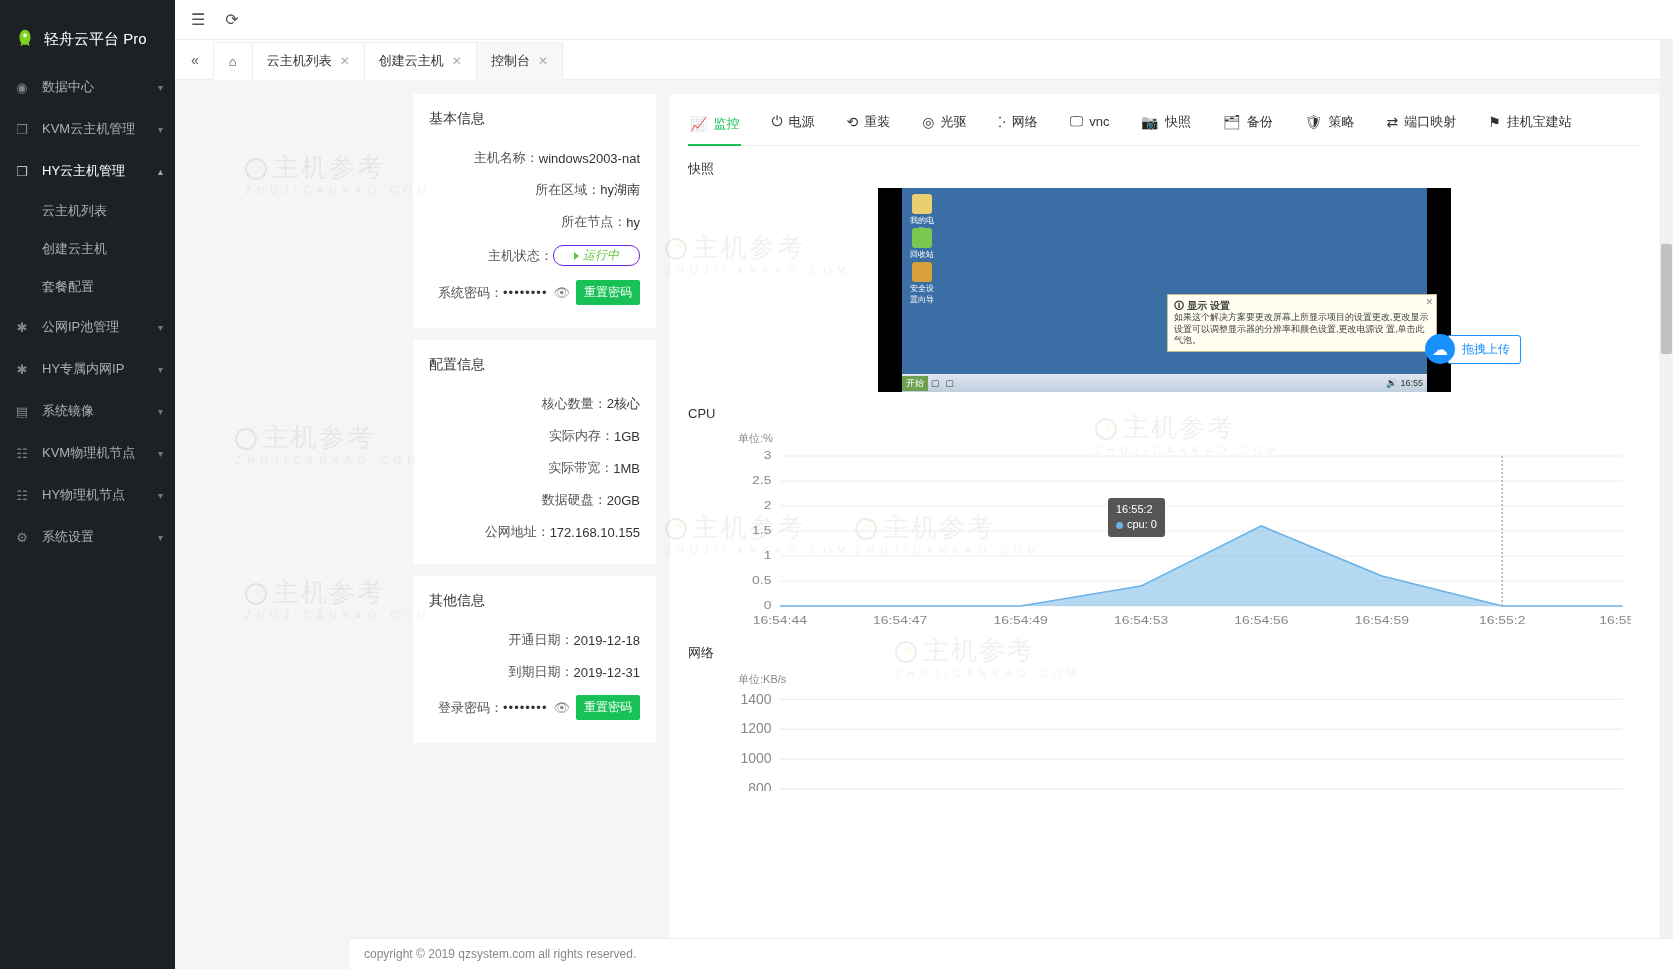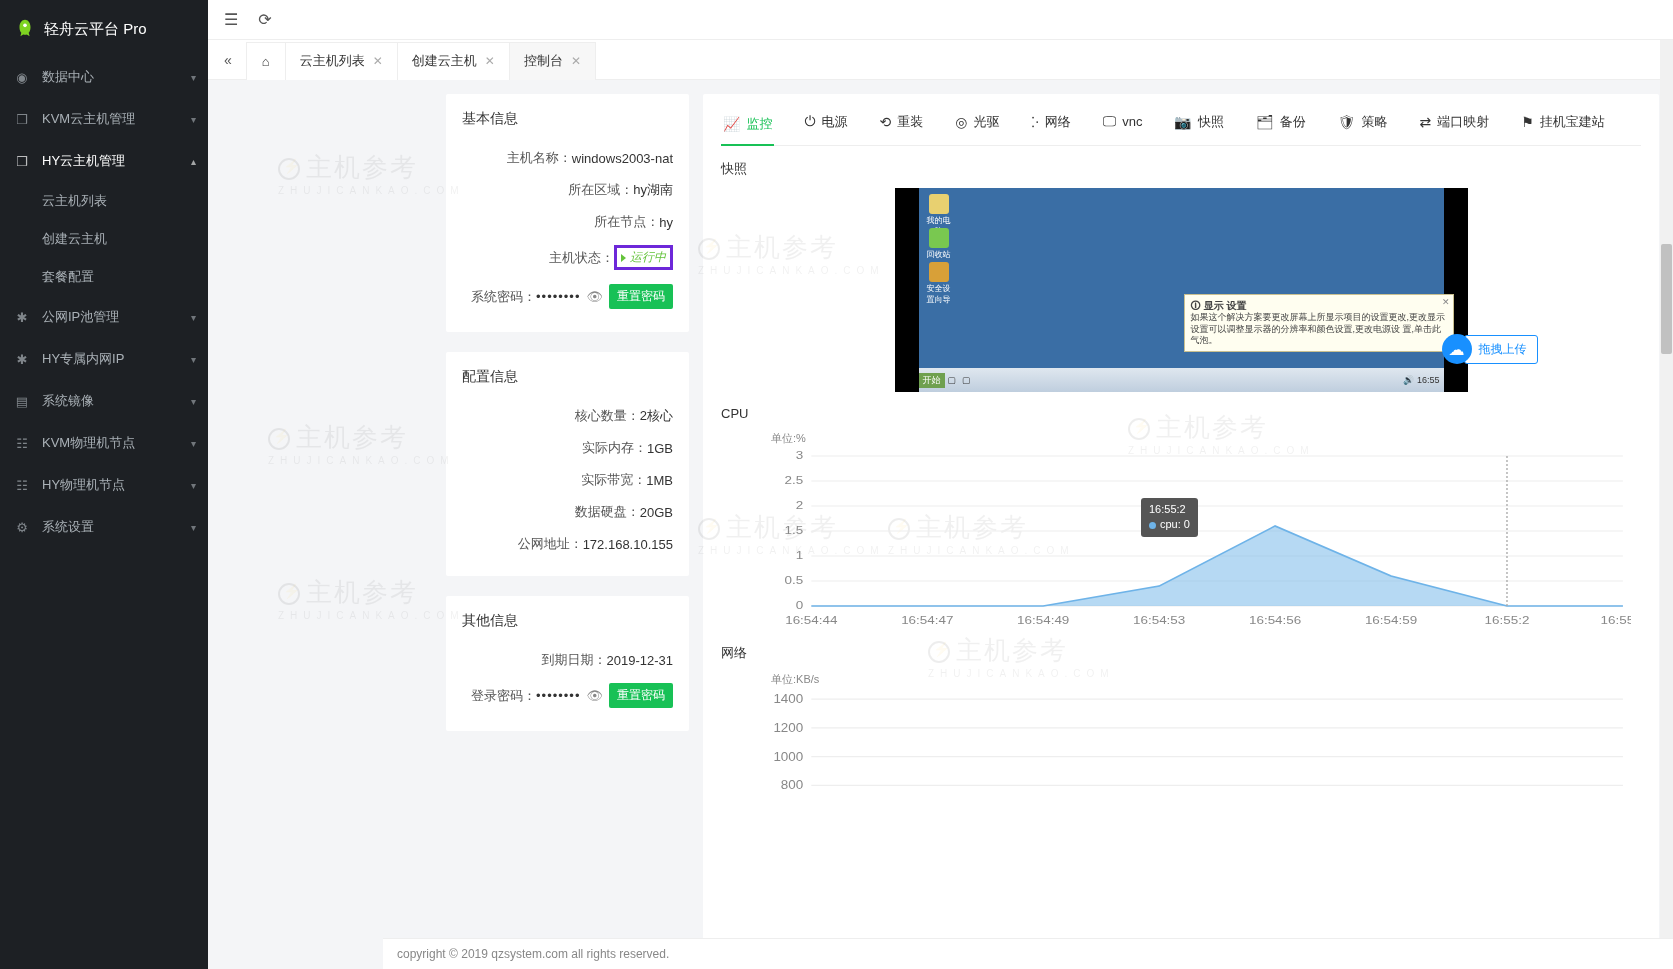--- a/index.html
+++ b/index.html
@@ -1,20 +1,20 @@
 <!DOCTYPE html>
 <html><head>
 <meta charset="utf-8">
 <style>
 * { margin: 0; padding: 0; box-sizing: border-box; }
 body { font-family: "Microsoft YaHei", Arial, sans-serif; font-size: 13px; color: #333; background: #f5f5f5; overflow: hidden; }
 .app { display: flex; height: 969px; width: 1673px; }
 
 
-.sidebar { width: 208px; background: #1d2024; color: #a9b0b6; flex-shrink: 0; padding-top: 8px; }
+.sidebar { width: 175px; background: #1d2024; color: #a9b0b6; flex-shrink: 0; padding-top: 18px; }
 .logo-row { display: flex; align-items: center; padding: 10px 14px 16px; }
 .logo-row .brand { color: #fff; font-size: 15px; margin-left: 8px; font-weight: 500; }
 .side-item { display: flex; align-items: center; padding: 12px 14px; cursor: pointer; position: relative; font-size: 13px; }
 .side-item .side-icon { width: 16px; height: 16px; display: inline-flex; align-items: center; justify-content: center; margin-right: 12px; opacity: 0.7; }
 .side-item .chev { position: absolute; right: 12px; font-size: 10px; opacity: 0.6; }
 .side-item.active { color: #fff; }
 .side-sub { padding: 10px 14px 10px 42px; cursor: pointer; color: #a9b0b6; font-size: 13px; }
 
 
 .main { flex: 1; display: flex; flex-direction: column; background: #fff; position: relative; }
@@ -29,48 +29,48 @@
 .tab.active { background: #f7f7f7; }
 
 .content { flex: 1; background: #f4f5f7; padding: 14px; overflow: auto; display: flex; gap: 14px; position: relative; }
 
 
 .wm { position: absolute; font-size: 26px; color: rgba(0,0,0,0.06); pointer-events: none; user-select: none; letter-spacing: 2px; white-space: nowrap; }
 .wm small { display:block; font-size:10px; letter-spacing:6px; }
 .wm .circ { display:inline-block; width:22px; height:22px; border:2px solid rgba(0,0,0,0.07); border-radius:50%; vertical-align:middle; margin-right:6px; position:relative;}
 .wm .circ::after{content:"⚡";position:absolute;left:3px;top:-2px;font-size:14px;}
 
-.left-col { width: 243px; display: flex; flex-direction: column; gap: 20px; flex-shrink: 0; margin-left: 224px; }
+.left-col { width: 243px; display: flex; flex-direction: column; gap: 12px; flex-shrink: 0; margin-left: 224px; }
 .card { background: #fff; padding: 16px; border-radius: 2px; }
 .card h3 { font-size: 14px; font-weight: 500; margin-bottom: 14px; color: #333; }
 .info-row { display: flex; padding: 7px 0; font-size: 13px; align-items: center; justify-content: flex-end; }
 .info-row .lbl { color: #555; }
 .info-row .val { color: #333; }
-.status-badge { display: inline-flex; align-items: center; border: 3px solid #6d28d9; color: #64c33b; border-radius: 0; padding: 1px 4px; font-size: 12px; font-style: italic; }
+.status-badge { display: inline-flex; align-items: center; border: 1px solid #6d28d9; color: #64c33b; border-radius: 10px; padding: 1px 20px; font-size: 12px; font-style: italic; }
 .status-badge .dot { width: 0; height: 0; border-left: 5px solid #64c33b; border-top: 4px solid transparent; border-bottom: 4px solid transparent; margin-right: 4px; }
 .pw-mask { letter-spacing: 1px; }
 .eye { margin: 0 6px; cursor: pointer; color: #888; }
 .btn-green { background: #18c156; color: #fff; border: none; padding: 4px 8px; font-size: 12px; cursor: pointer; border-radius: 2px; }
 .avatar-box { text-align: center; margin-top: 12px; }
 .avatar-img { width: 56px; height: 56px; border-radius: 50%; background: radial-gradient(circle at 50% 40%, #bfe8ff 0 55%, #7ec9f5 56% 100%); margin: 0 auto 8px; position: relative; border: 2px solid #7ec9f5; }
 .avatar-img::after { content:""; position:absolute; width:24px; height:14px; background:#5aa8e0; border-radius:8px 8px 0 0; left:16px; top:26px;}
 .btn-blue { background: #1890ff; color: #fff; border: none; padding: 5px 10px; font-size: 12px; cursor: pointer; border-radius: 2px; }
 
 .right-col { flex: 1; background: #fff; padding: 14px 18px; border-radius: 2px; min-width: 0; }
 .action-tabs { display: flex; gap: 28px; border-bottom: 1px solid #eee; padding-bottom: 10px; flex-wrap: wrap; }
 .act { display: flex; align-items: center; gap: 6px; cursor: pointer; color: #333; font-size: 13px; padding: 4px 2px; }
 .act.active { color: #18c156; border-bottom: 2px solid #18c156; margin-bottom: -11px; padding-bottom: 9px; }
 .act .ai { font-size: 14px; }
 
 .section-title { font-size: 13px; margin: 14px 0 10px; color: #333; }
 
 .snap-wrap { position: relative; margin: 0 auto; width: 573px; }
 .snap { width: 573px; height: 204px; background: #000; position: relative; }
 .snap .desk { position: absolute; left: 24px; right: 24px; top: 0; bottom: 18px; background: #3a6ea5; }
-.snap .taskbar { position: absolute; left: 24px; right: 24px; bottom: 0; height: 24px; background: linear-gradient(#dfe7ef,#bfcede); display:flex; align-items:center; font-size:9px; color:#333; }
+.snap .taskbar { position: absolute; left: 24px; right: 24px; bottom: 0; height: 18px; background: linear-gradient(#dfe7ef,#bfcede); display:flex; align-items:center; font-size:9px; color:#333; }
 .snap .taskbar .stt { background:#6fa04f; color:#fff; padding:1px 4px; font-size:9px;}
 .snap .taskbar .tray { margin-left:auto; padding-right:4px; font-size:9px;}
 .snap .dicon { position:absolute; width:28px; text-align:center; font-size:8px; color:#fff; }
 .snap .dicon .ic { width:20px; height:20px; margin:0 auto 1px; border-radius:3px;}
 .snap .balloon { position:absolute; right:-10px; bottom:22px; width:270px; background:#fffef0; border:1px solid #c9c090; padding:4px 6px; font-size:9px; color:#444; line-height:1.3;}
 .snap .balloon b { font-size:10px; display:flex; align-items:center; gap:3px;}
 .snap .balloon .x { position:absolute; right:3px; top:2px; font-size:9px; color:#888;}
 .upload-pill { position: absolute; right: -70px; bottom: 28px; display: flex; align-items: center; }
 .upload-pill .circ { width: 30px; height: 30px; background: #1890ff; border-radius: 50%; display: flex; align-items: center; justify-content: center; color: #fff; font-size: 16px; z-index: 2; }
 .upload-pill .txt { background: #fff; border: 1px solid #1890ff; color: #1890ff; padding: 5px 10px 5px 14px; margin-left: -8px; border-radius: 3px; font-size: 12px; }
@@ -238,20 +238,24 @@
               <span class="val">20GB</span>
             </div>
           <div class="info-row">
               <span class="lbl">公网地址：</span>
               <span class="val">172.168.10.155</span>
             </div>
         </div>
 
         <div class="card">
           <h3>其他信息</h3>
+          <div class="info-row">
+              <span class="lbl">开通日期：</span>
+              <span class="val">2019-12-18</span>
+            </div>
           <div class="info-row">
               <span class="lbl">到期日期：</span>
               <span class="val">2019-12-31</span>
             </div>
           <div class="info-row">
               <span class="lbl">登录密码：</span>
               <span class="val pw-mask">••••••••</span>
               <span class="eye">👁</span>
               <button class="btn-green">重置密码</button>
             </div>

